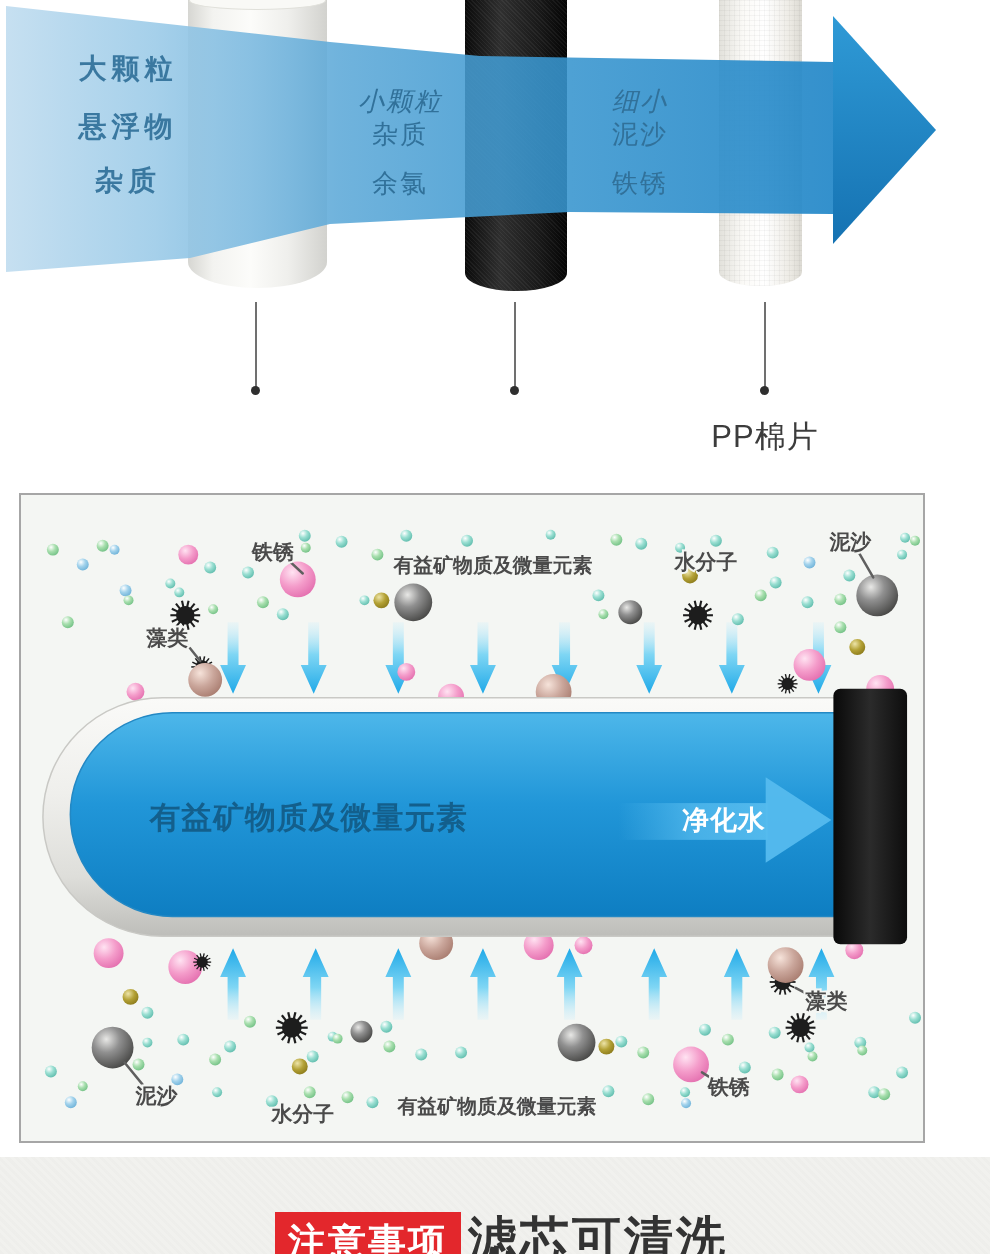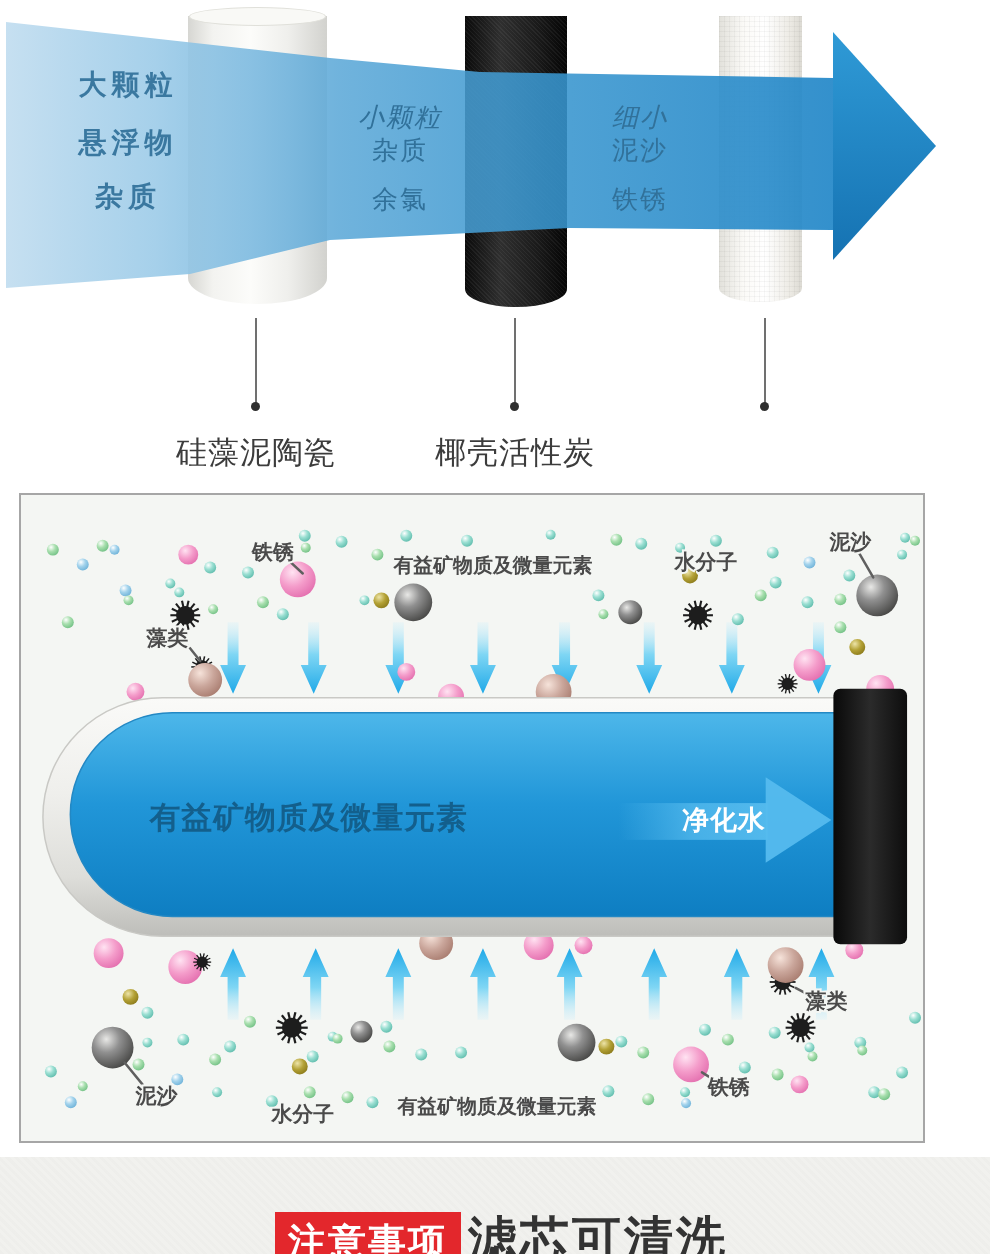--- a/index.html
+++ b/index.html
@@ -1,21 +1,21 @@
 <!DOCTYPE html>
 <html><head>
 <meta charset="utf-8">
 <style>
   html,body{margin:0;padding:0;}
   body{
     width:990px;height:1254px;overflow:hidden;position:relative;background:#ffffff;
     font-family:"Liberation Sans","DejaVu Sans",sans-serif;
   }
   
-  .top-section{position:absolute;left:0;top:16px;width:964px;height:470px;}
+  .top-section{position:absolute;left:0;top:0;width:964px;height:470px;}
   .cyl{position:absolute;top:0;}
   .cyl-ceramic{
     left:188px;width:139px;height:288px;
     background:linear-gradient(90deg,#d6d6d2 0%,#f3f3f0 18%,#fcfcfa 45%,#efefec 72%,#d2d2ce 100%);
     border-radius:0 0 50% 50% / 0 0 26px 26px;
   }
   .cyl-ceramic-rim{
     position:absolute;left:189px;top:-9px;width:137px;height:19px;border-radius:50%;
     background:#f9f9f6;border:1px solid #e0e0da;box-sizing:border-box;
   }
@@ -121,22 +121,21 @@
     <div class="stage-line">铁锈</div>
   </div>
 
   <div class="leader" style="left:255px"></div>
   <div class="leader" style="left:514px"></div>
   <div class="leader" style="left:764px"></div>
   <div class="leader-dot" style="left:251px"></div>
   <div class="leader-dot" style="left:510px"></div>
   <div class="leader-dot" style="left:760px"></div>
 
-  <div class="filter-label" style="left:146px">硅藻泥陶瓷</div>
-  <div class="filter-label" style="left:405px">椰壳活性炭</div>
+  <div class="filter-label" style="left:655px">PP棉片</div>
 </div>
 
 <div class="diagram-box">
   <svg id="diagram-svg" viewBox="0 0 906 650" preserveAspectRatio="none">
     <defs>
       <linearGradient id="g-down" x1="0" y1="0" x2="0" y2="1">
         <stop offset="0" stop-color="#cdeffb" stop-opacity="0.25"></stop>
         <stop offset="0.45" stop-color="#7fd6f4"></stop>
         <stop offset="1" stop-color="#1fa9e8"></stop>
       </linearGradient>

